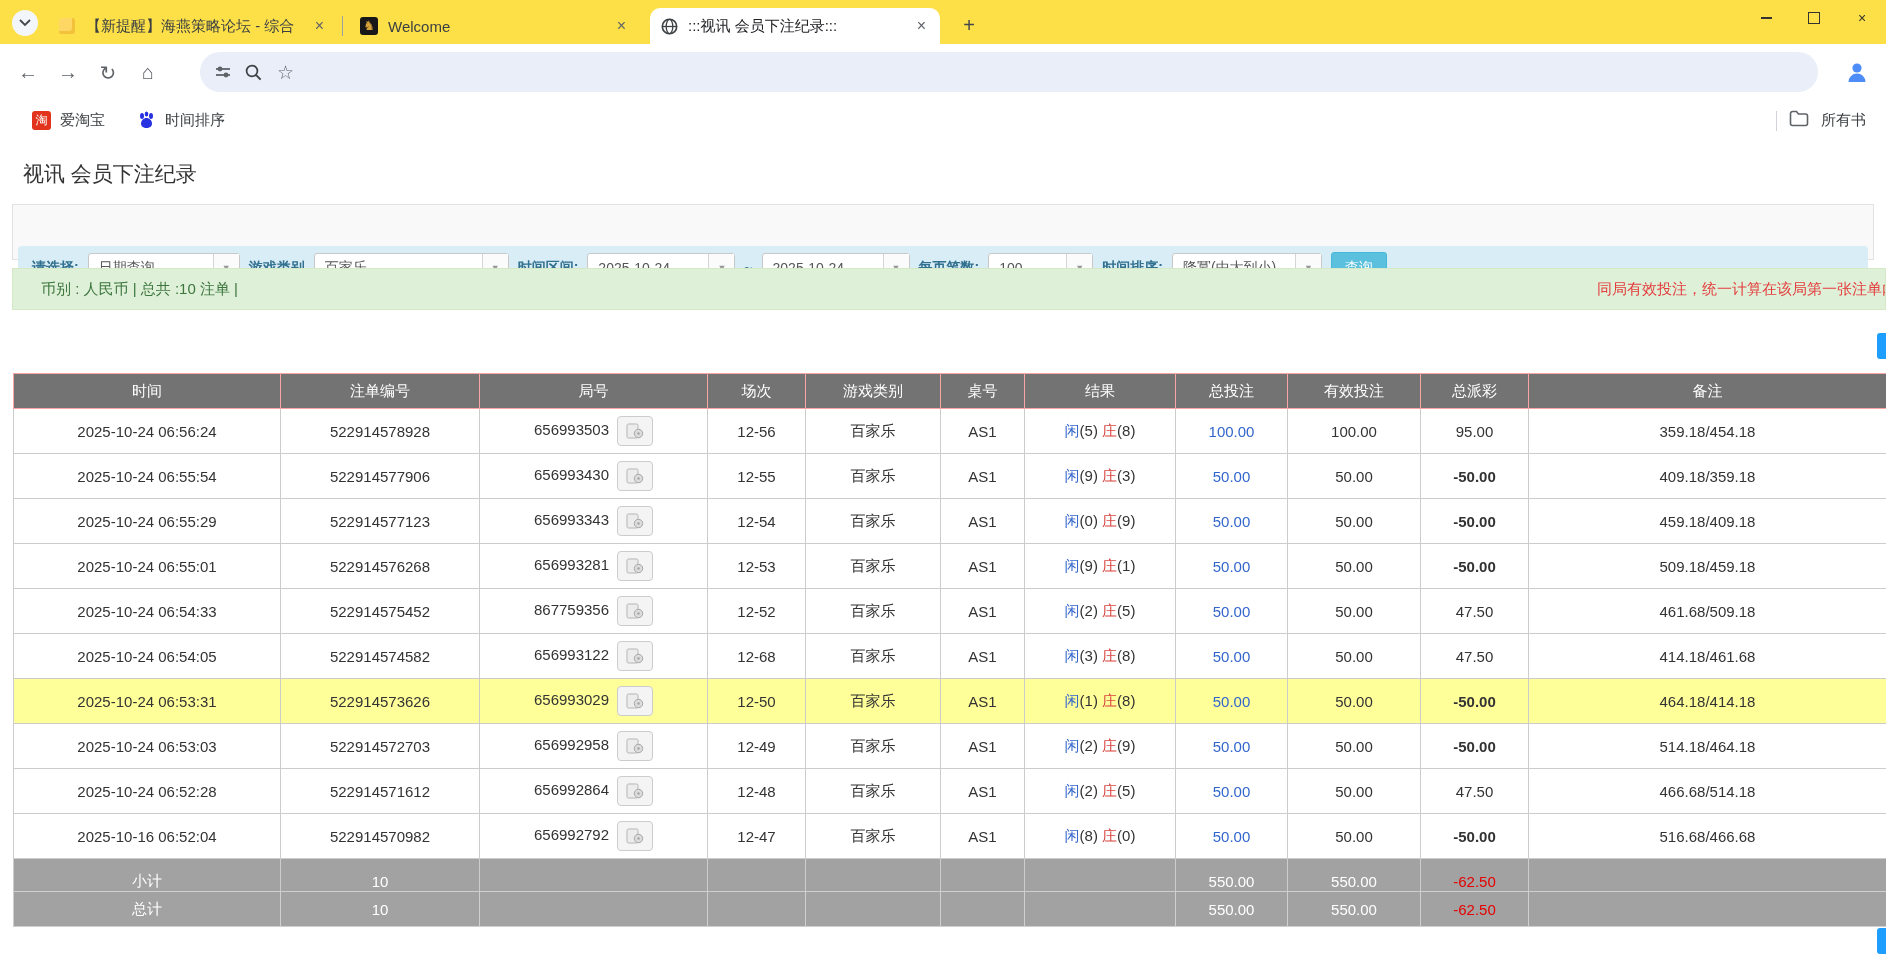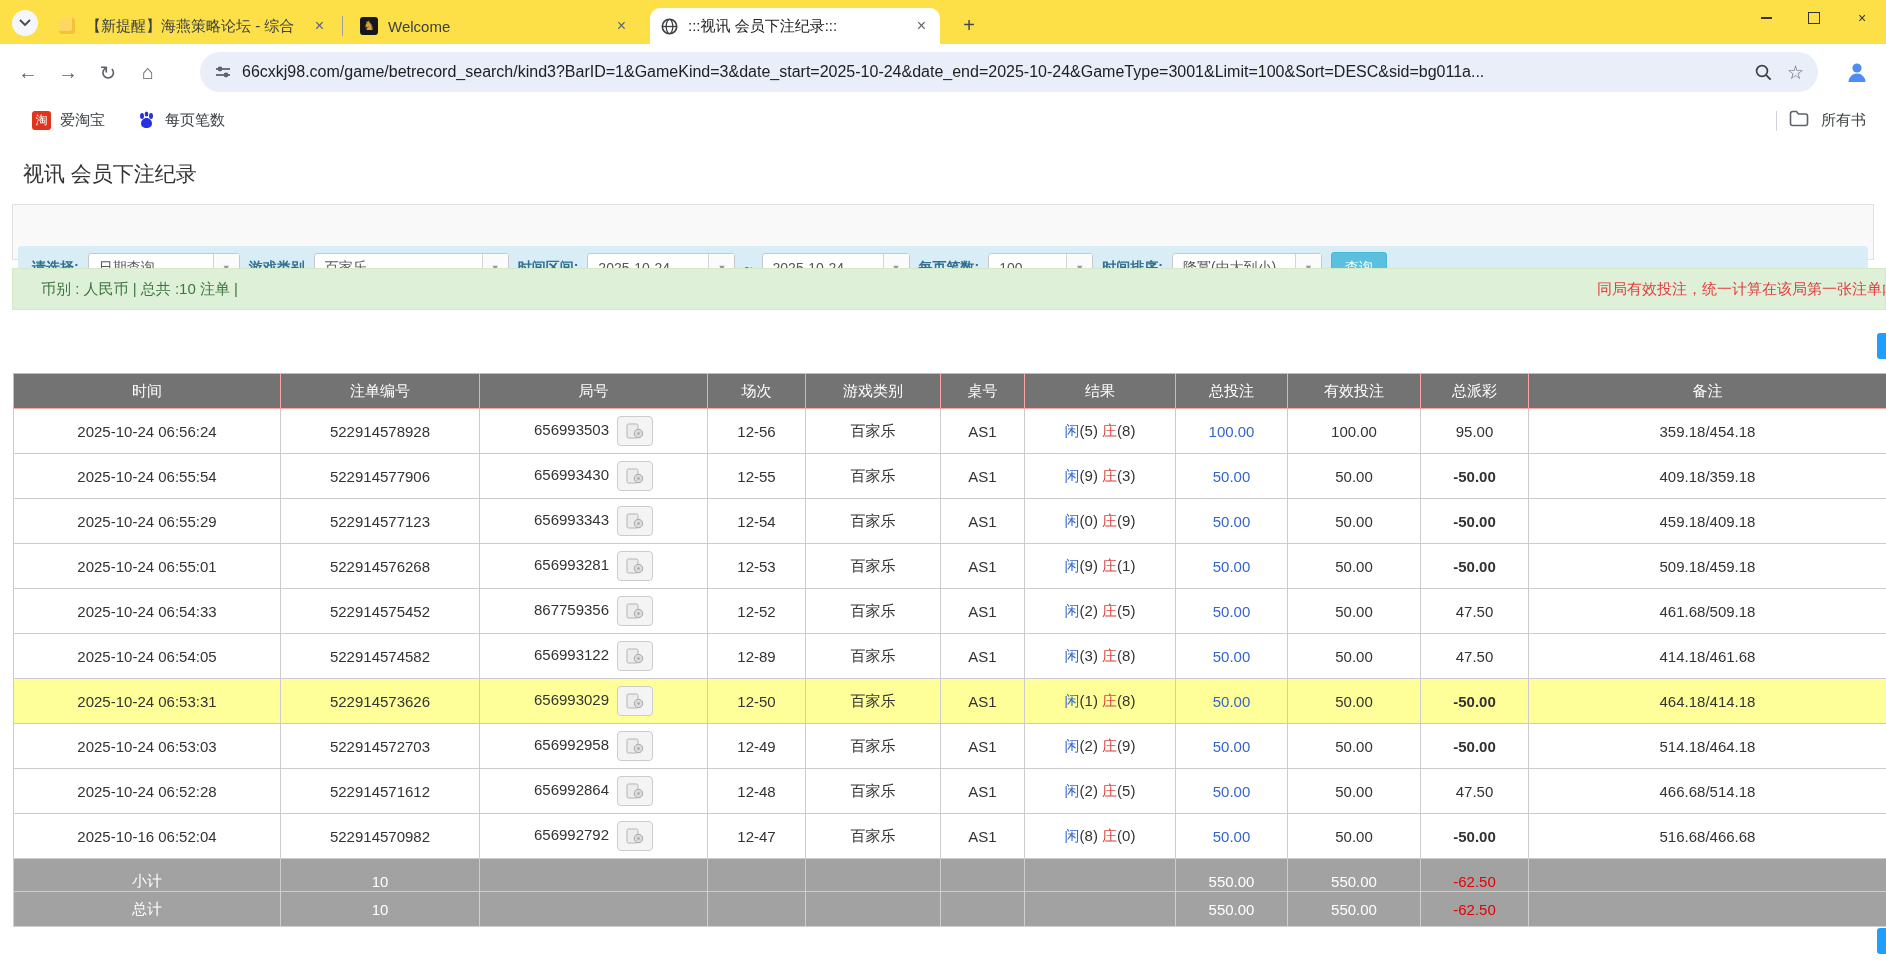--- a/index.html
+++ b/index.html
@@ -136,21 +136,20 @@
   <div class="navbtn">⌂</div>
   <div class="urlbar">
     <span class="pill-icon" style="margin-left:0">
       <svg width="18" height="18" viewBox="0 0 18 18">
           <line x1="2" y1="6" x2="16" y2="6" stroke="#5f6368" stroke-width="1.8"></line>
           <circle cx="6" cy="6" r="2.4" fill="#5f6368"></circle>
           <line x1="2" y1="12" x2="16" y2="12" stroke="#5f6368" stroke-width="1.8"></line>
           <circle cx="12" cy="12" r="2.4" fill="#5f6368"></circle>
         </svg>
     </span>
-    <span class="url-text">66cxkj98.com/game/betrecord_search/kind3?BarID=1&amp;GameKind=3&amp;date_start=2025-10-24&amp;date_end=2025-10-24&amp;GameType=3001&amp;Limit=100&amp;Sort=DESC&amp;sid=bg011a...</span>
     <span class="pill-icon">
       <svg width="19" height="19" viewBox="0 0 19 19">
           <circle cx="8" cy="8" r="5.4" fill="none" stroke="#3c4043" stroke-width="1.7"></circle>
           <line x1="12.2" y1="12.2" x2="16.6" y2="16.6" stroke="#3c4043" stroke-width="1.9"></line>
         </svg>
     </span>
     <span class="star">☆</span>
   </div>
   <div class="avatar">
     <svg width="26" height="26" viewBox="0 0 26 26">
@@ -167,21 +166,21 @@
   </div>
   <div class="bm-item">
     <span>
       <svg width="19" height="19" viewBox="0 0 19 19">
           <ellipse cx="5" cy="6" rx="2" ry="3" fill="#2932e1"></ellipse>
           <ellipse cx="14" cy="6" rx="2" ry="3" fill="#2932e1"></ellipse>
           <ellipse cx="9.5" cy="4" rx="1.8" ry="2.6" fill="#2932e1"></ellipse>
           <path d="M4 13.5 c0-3 2.5-5.5 5.5-5.5 s5.5 2.5 5.5 5.5 c0 3-2.5 4.5-5.5 4.5 s-5.5-1.5-5.5-4.5z" fill="#2932e1"></path>
         </svg>
     </span>
-    <span>每页笔数</span>
+    <span>时间排序</span>
   </div>
   <div class="bm-right">
     <span class="bm-divider"></span>
     <span>
       <svg width="20" height="17" viewBox="0 0 20 17">
           <path d="M1.5 3.5 a2 2 0 0 1 2-2 h4 l2 2.5 h7 a2 2 0 0 1 2 2 v7.5 a2 2 0 0 1-2 2 h-13 a2 2 0 0 1-2-2 z" fill="none" stroke="#5f6368" stroke-width="1.6"></path>
         </svg>
     </span>
     <span class="bm-folder-label">所有书</span>
   </div>
@@ -358,21 +357,21 @@
       <tr>
         <td>2025-10-24 06:54:05</td>
         <td>522914574582</td>
         <td class="round-cell"><span>656993122</span><span class="vid-btn">
             <svg width="18" height="16" viewBox="0 0 18 16">
               <rect x="1" y="1" width="11" height="14" rx="1.5" fill="#ececec" stroke="#b5b5b5"></rect>
               <circle cx="12.5" cy="10.5" r="4.2" fill="#dcdcdc" stroke="#a8a8a8"></circle>
               <circle cx="12.5" cy="10.5" r="1.3" fill="#a8a8a8"></circle>
             </svg>
           </span></td>
-        <td>12-89</td>
+        <td>12-68</td>
         <td>百家乐</td>
         <td>AS1</td>
         <td><span class="blue">闲</span><span>(3) </span><span class="redtxt">庄</span><span>(8)</span></td>
         <td><span class="blue">50.00</span></td>
         <td>50.00</td>
         <td>47.50</td>
         <td>414.18/461.68</td>
       </tr>
       <tr class="hl">
         <td>2025-10-24 06:53:31</td>

